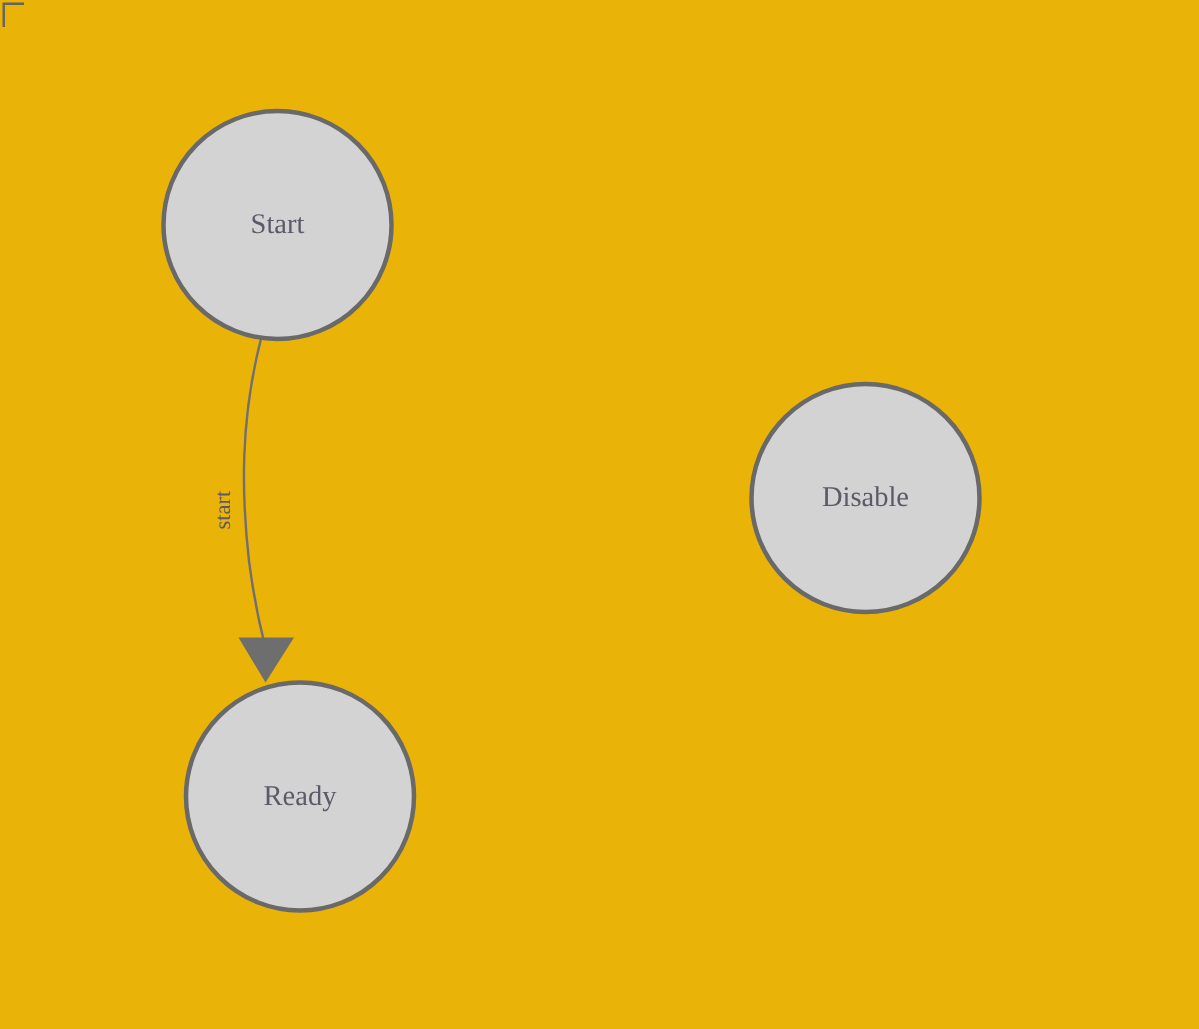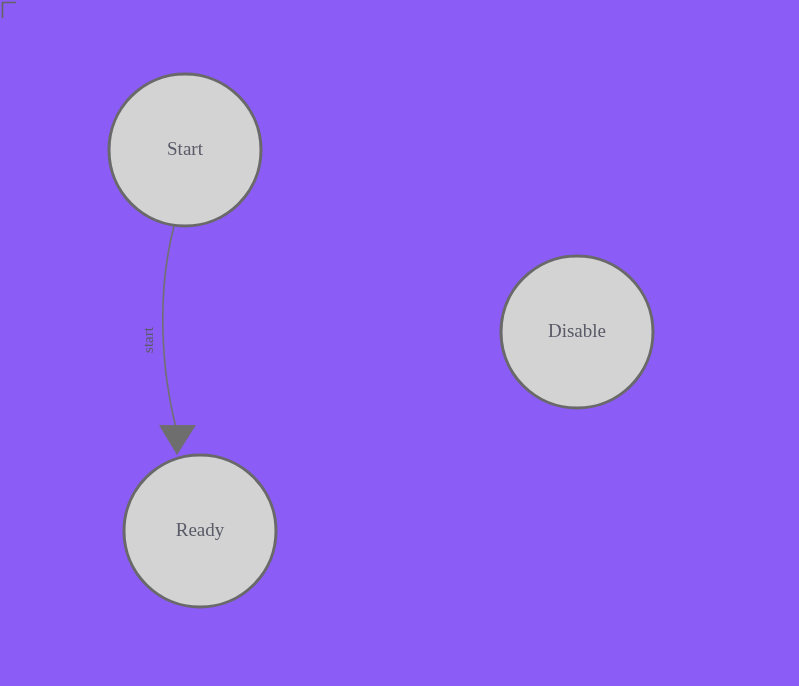--- a/index.html
+++ b/index.html
@@ -50,21 +50,21 @@
   .corner-mark {
     fill: none;
     stroke-width: 1.6;
     stroke-linecap: butt;
     stroke-linejoin: miter;
   }
 </style>
 </head>
 <body>
 
-<div id="canvas-root" style="width: 799px; height: 686px; background: #8b5cf6;">
+<div id="canvas-root" style="width: 799px; height: 686px; background: #eab308;">
   <svg id="diagram-svg" viewBox="0 0 799 686" xmlns="http://www.w3.org/2000/svg" style="width: 799px; height: 686px;">
 
     <path class="corner-mark" d="M 2.5,18 L 2.5,2.5 L 16,2.5" stroke="#646464"></path>
 
     <g>
       <g>
         <path class="edge-path" d="M 174,226 C 160,280 161,330 166,374 C 170,405 174,420 177,432" stroke="#707070"></path>
         <polygon points="177,455 159,425 196,425" fill="#6e6e6e"></polygon>
         <text class="edge-label" fill="#5a5a68" x="150" y="340" transform="rotate(-90 150 340)">start</text>
       </g>

